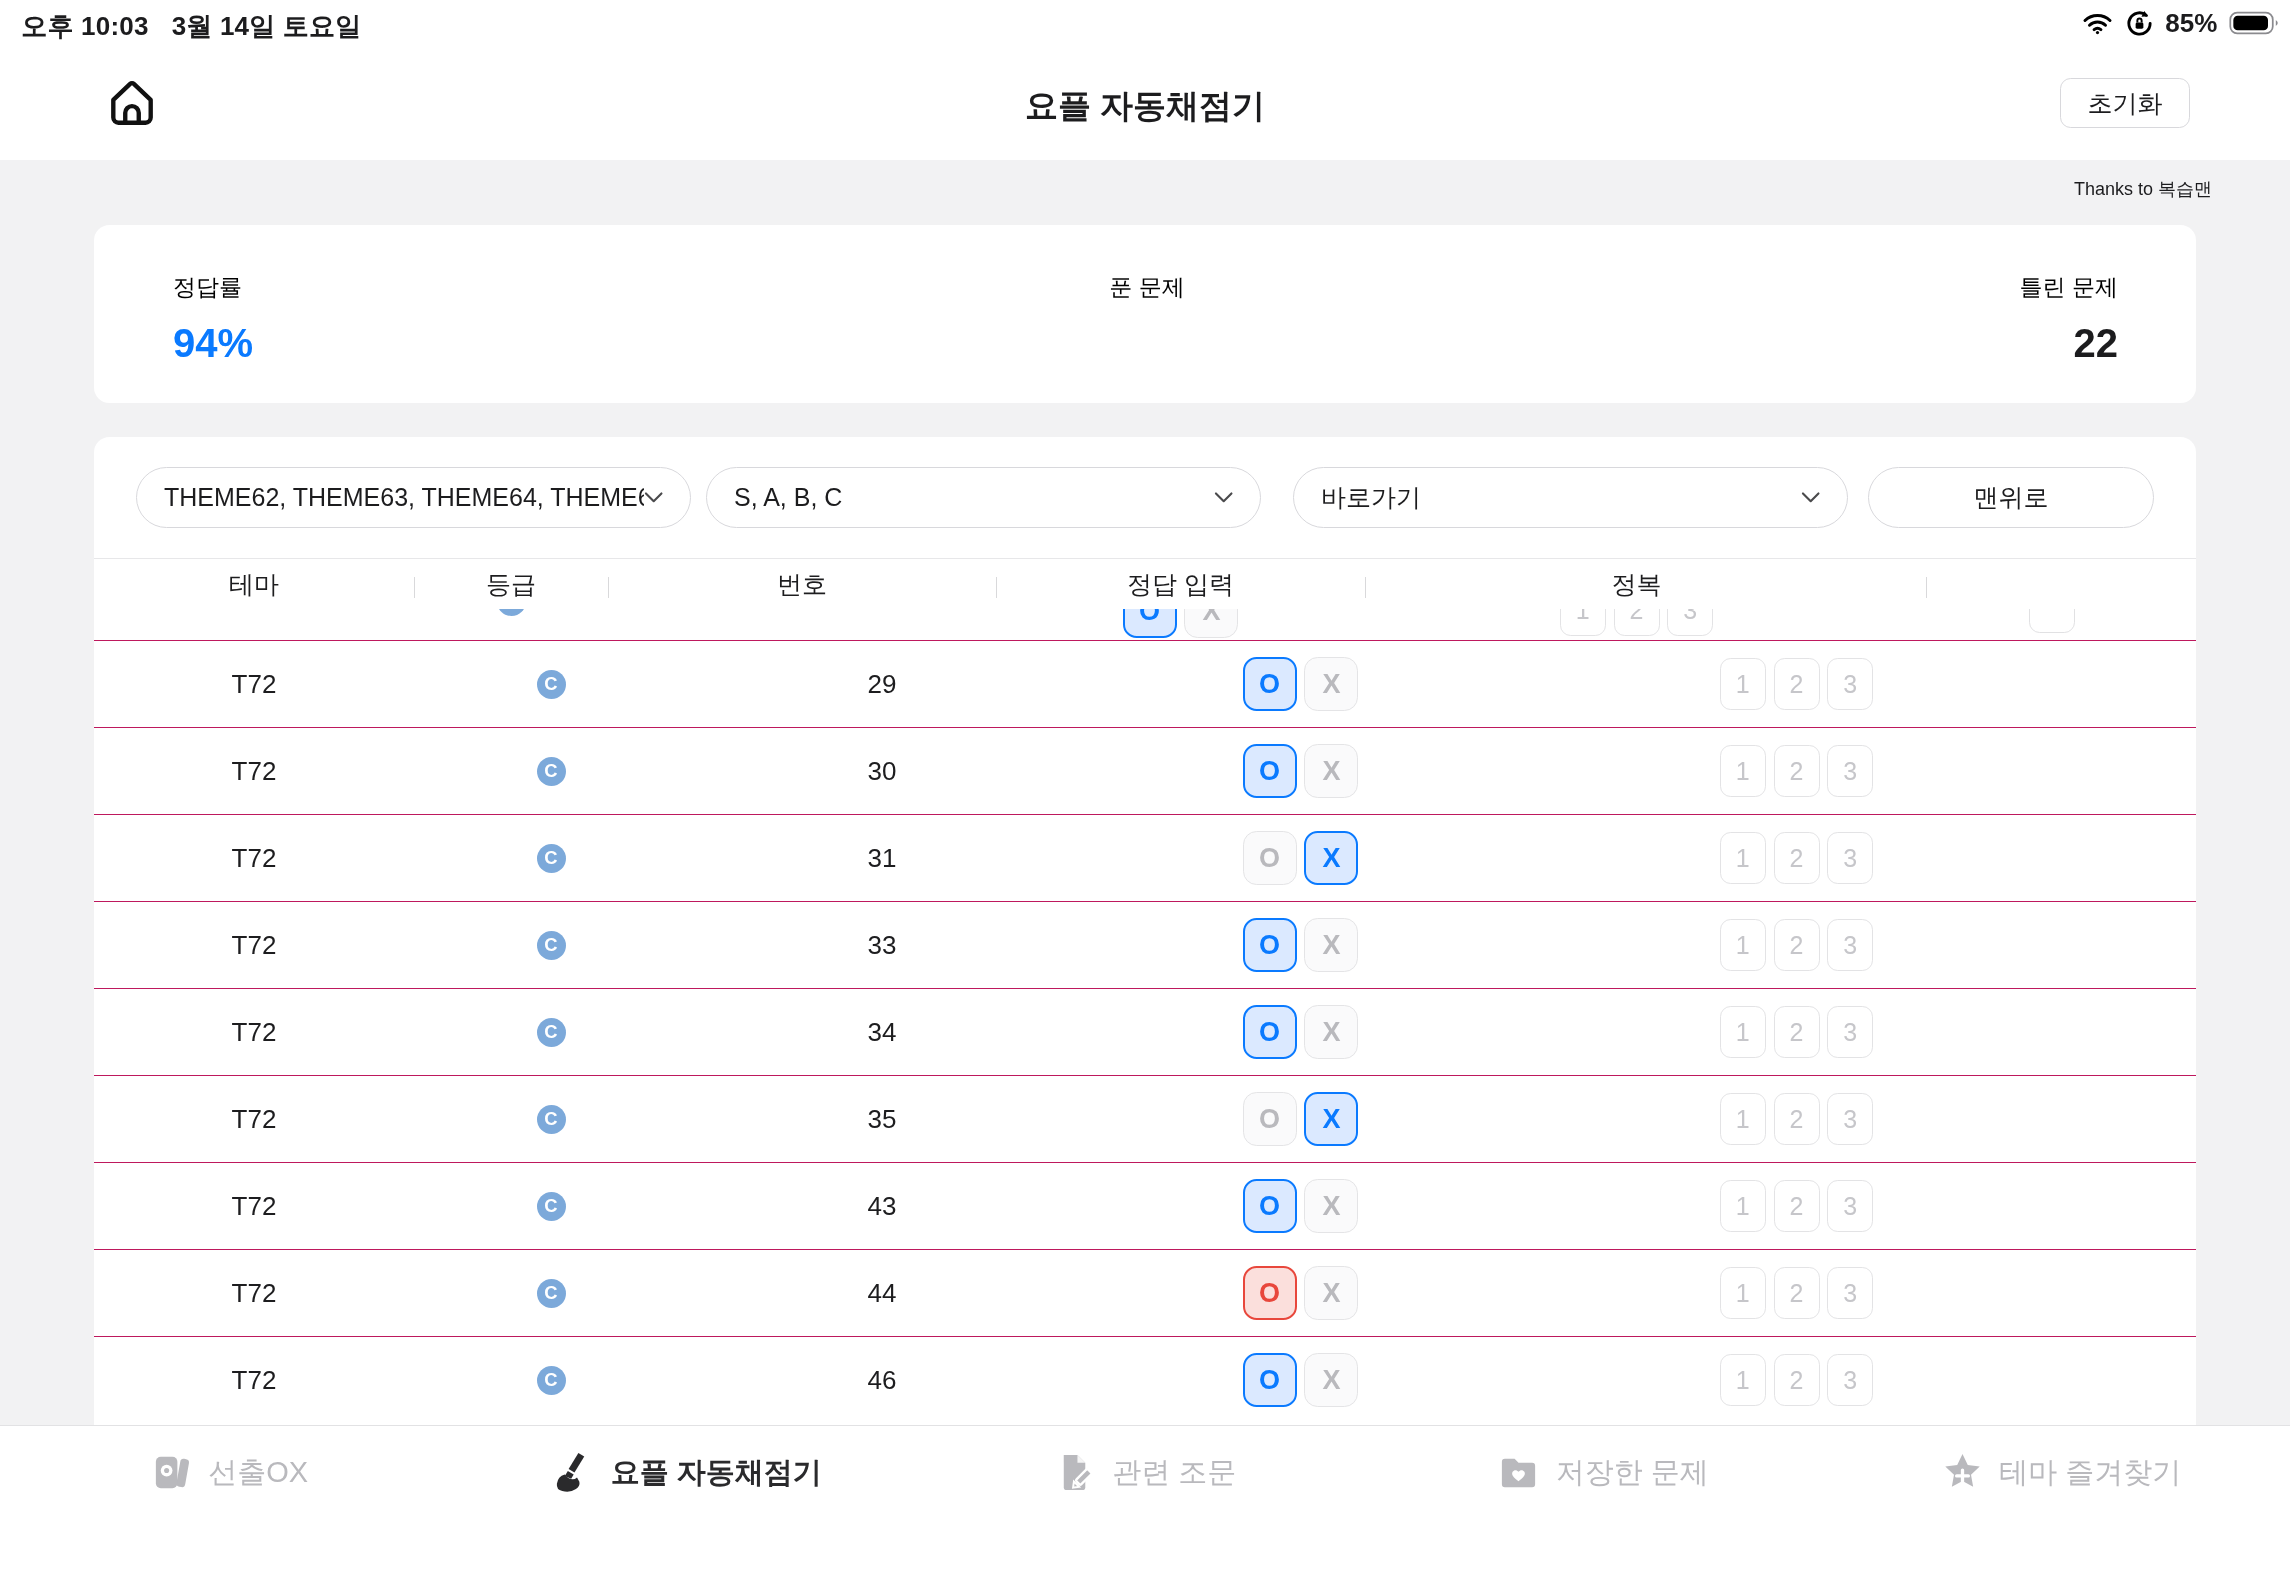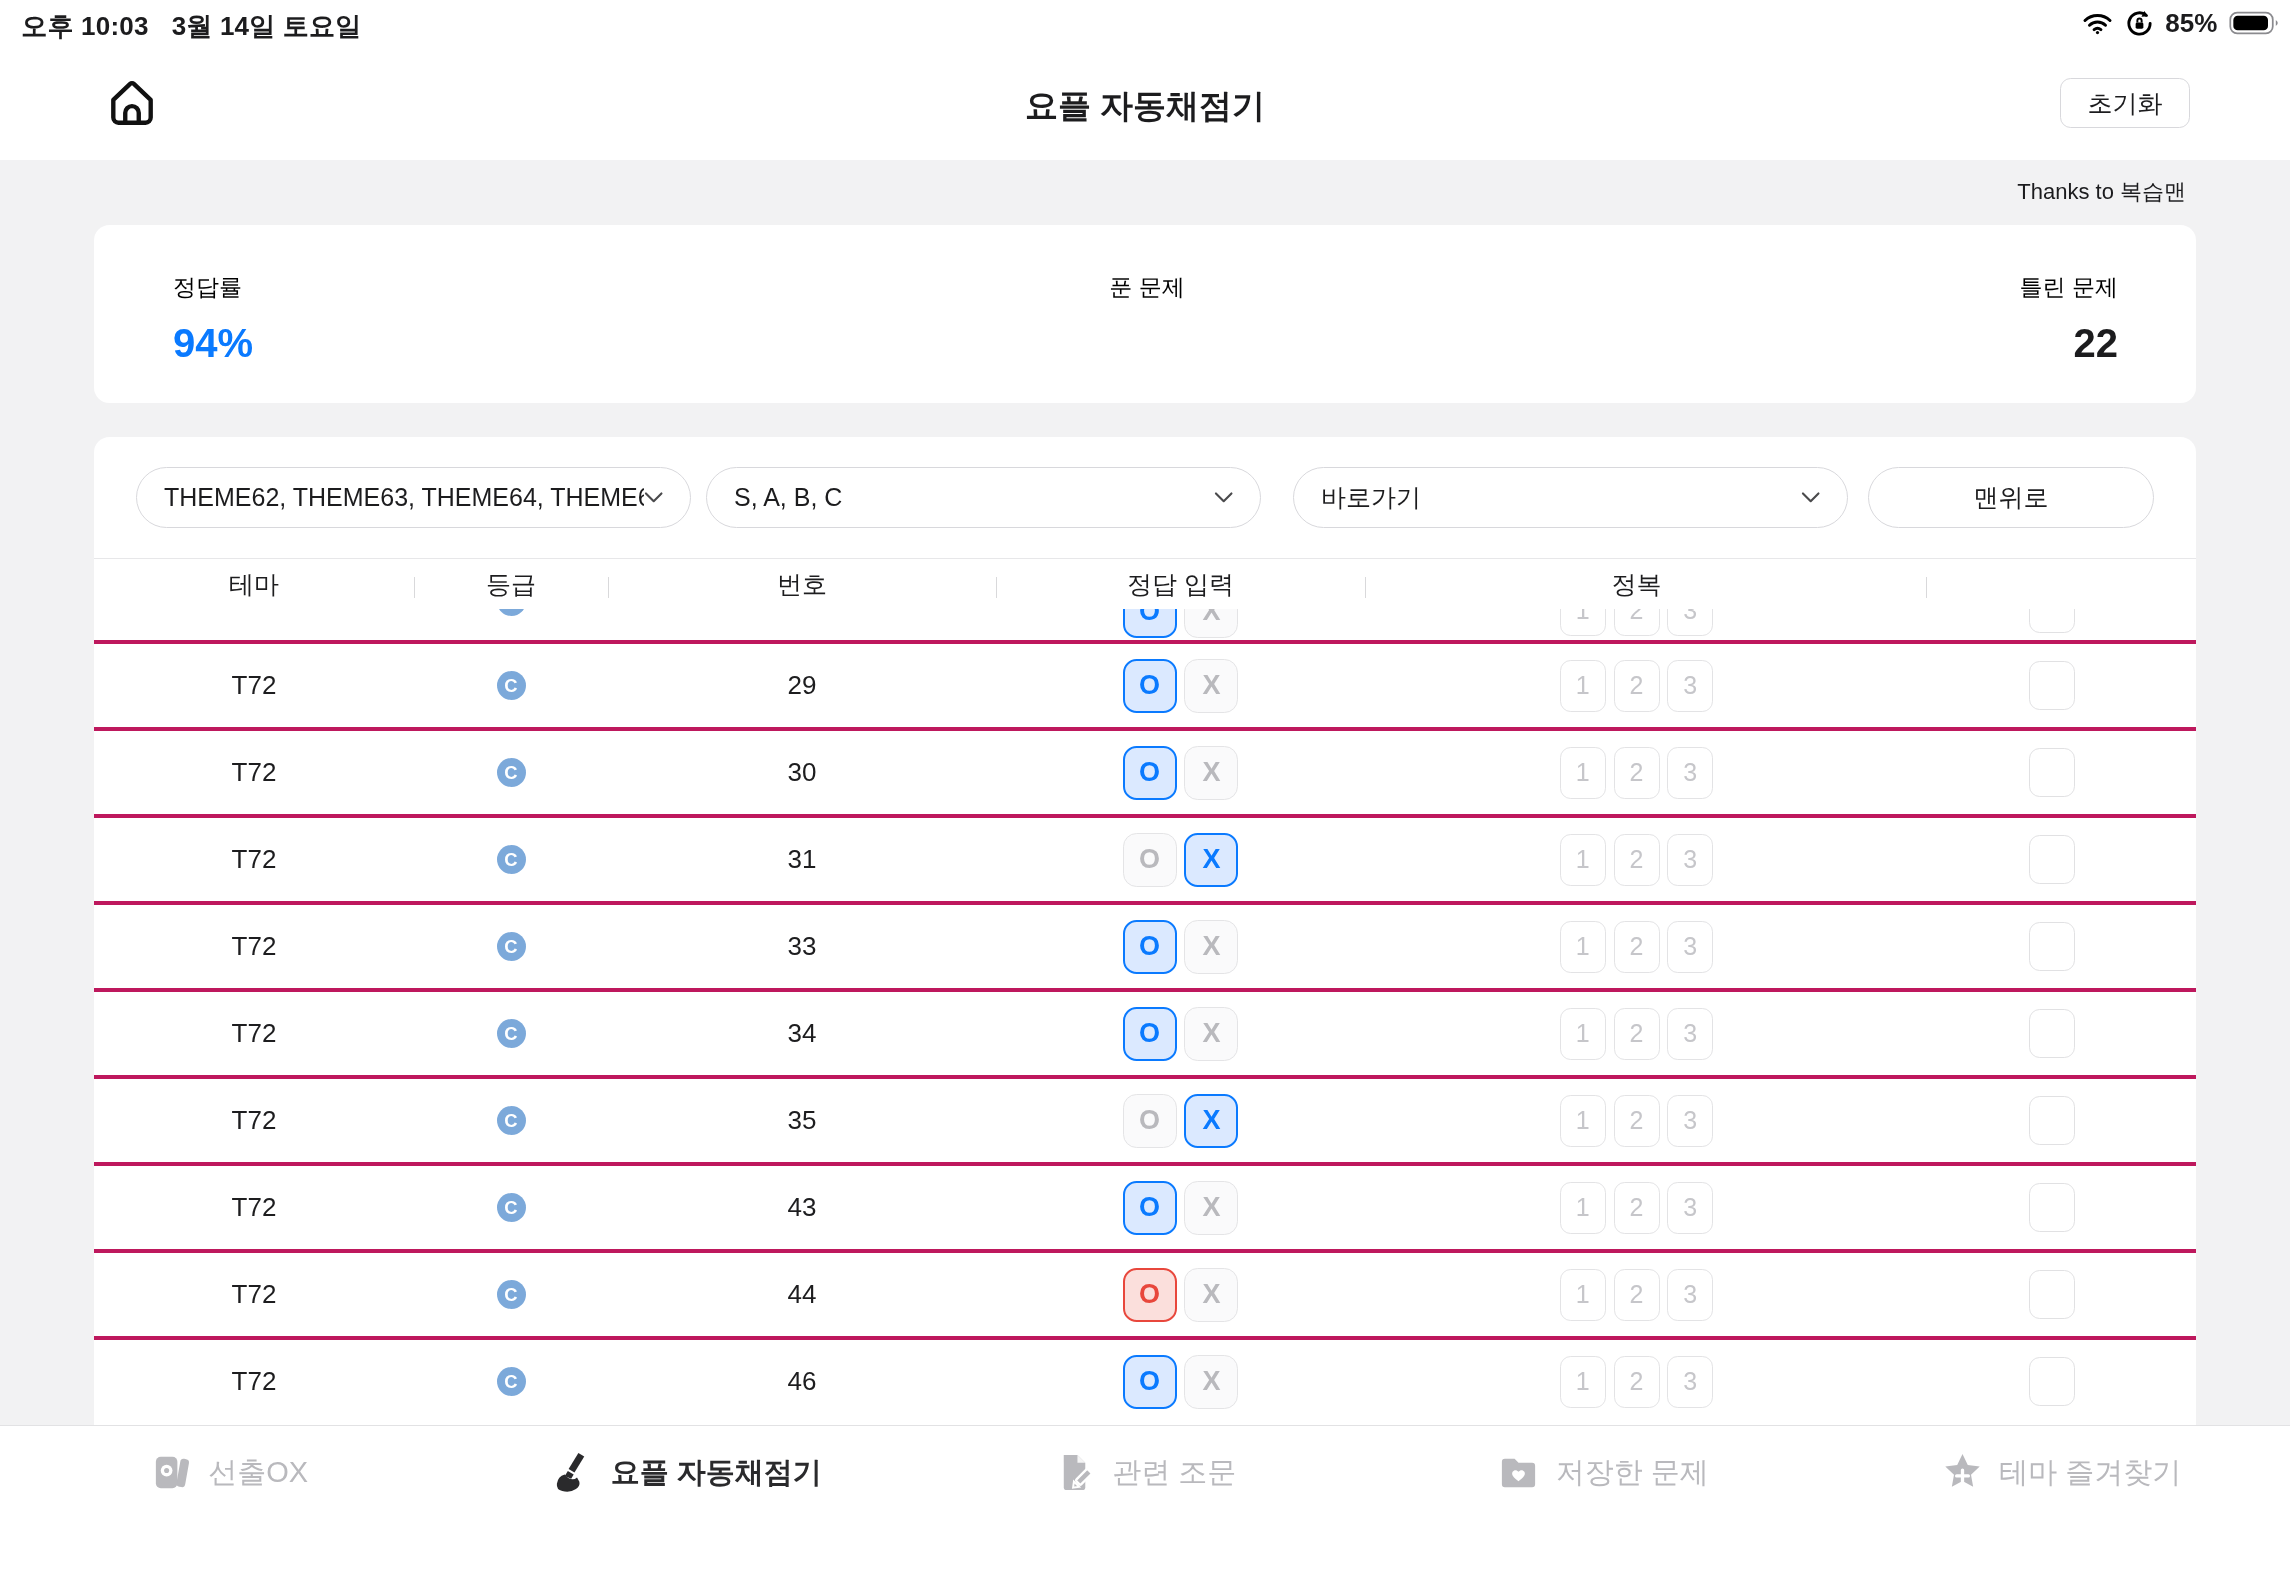--- a/index.html
+++ b/index.html
@@ -15,21 +15,21 @@
   
   #header { position:absolute; top:45px; left:0; width:100%; height:115px; background:#fff; }
   #home-btn { position:absolute; left:105px; top:31px; width:54px; height:54px; cursor:pointer; }
   #page-title { position:absolute; left:0; top:39px; width:100%; text-align:center; font-size:33px; font-weight:700; }
   #reset-btn { position:absolute; right:100px; top:33px; width:130px; height:50px; background:#fff;
     border:1.5px solid #d8d8dc; border-radius:10.7px; font-size:25px; color:#1c1c1e;
     display:flex; align-items:center; justify-content:center; cursor:pointer; }
 
   
   #gray { position:absolute; top:160px; left:0; width:100%; height:1289px; background:#f2f2f3; }
-  #credit { position:absolute; top:16.5px; right:104px; font-size:22px; color:#1c1c1e; }
+  #credit { position:absolute; top:16.5px; right:78px; font-size:18px; color:#1c1c1e; }
 
   
   #stats-card { position:absolute; top:65px; left:94px; width:2102px; height:178px;
     background:#fff; border-radius:15.5px; }
   .stat { position:absolute; top:0; height:100%; padding-top:47px; }
   .stat .lbl { font-size:23px; color:#000000; margin-bottom:17.5px; }
   .stat .val { font-size:40px; font-weight:700; color:#1c1c1e; }
   .stat.accent .val { color:var(--blue); }
   #stat-0 { left:79px; text-align:left; }
   #stat-1 { left:2px; width:100%; text-align:center; }
@@ -55,21 +55,21 @@
   .cell { display:flex; align-items:center; justify-content:center; gap:7.8px; }
   #thead { position:relative; height:50px; background:#fff; z-index:2; }
   #thead .cell { font-size:25px; color:#1d1d1f; }
   .hdiv { position:absolute; top:17.5px; width:1px; height:21.3px; background:#d9d9db; }
 
   #partial-row { height:31px; overflow:hidden; position:relative; z-index:1; }
   #partial-row .cell { align-self:start; align-items:flex-start; }
   #partial-row .ox, #partial-row .rc, #partial-row .cb { margin-top:-25px; }
   #partial-row .gbadge { margin-top:-22px; }
 
-  .data-row { height:87px; border-top:4px solid #be185d; }
+  .data-row { height:87px; border-top:1px solid #be185d;gap:40px; }
   .theme-txt, .num-txt { font-size:26px; color:#1d1d1f; }
   .gbadge { width:29px; height:29px; border-radius:50%; background:var(--badge); color:#fff;
     font-size:18.4px; font-weight:700; display:flex; align-items:center; justify-content:center; }
 
   .ox { width:54px; height:54px; border-radius:13.6px; border:1.9px solid #e4e4e6; background:#fafafb;
     color:#b9b9bd; font-size:27px; font-weight:600; display:flex; align-items:center;
     justify-content:center; cursor:pointer; }
   .ox.sel { border:2.9px solid var(--blue); background:#dbe9ff; color:var(--blue); }
   .ox.sel.wrong { border-color:var(--red); background:#fbdfdc; color:var(--red); }
 

